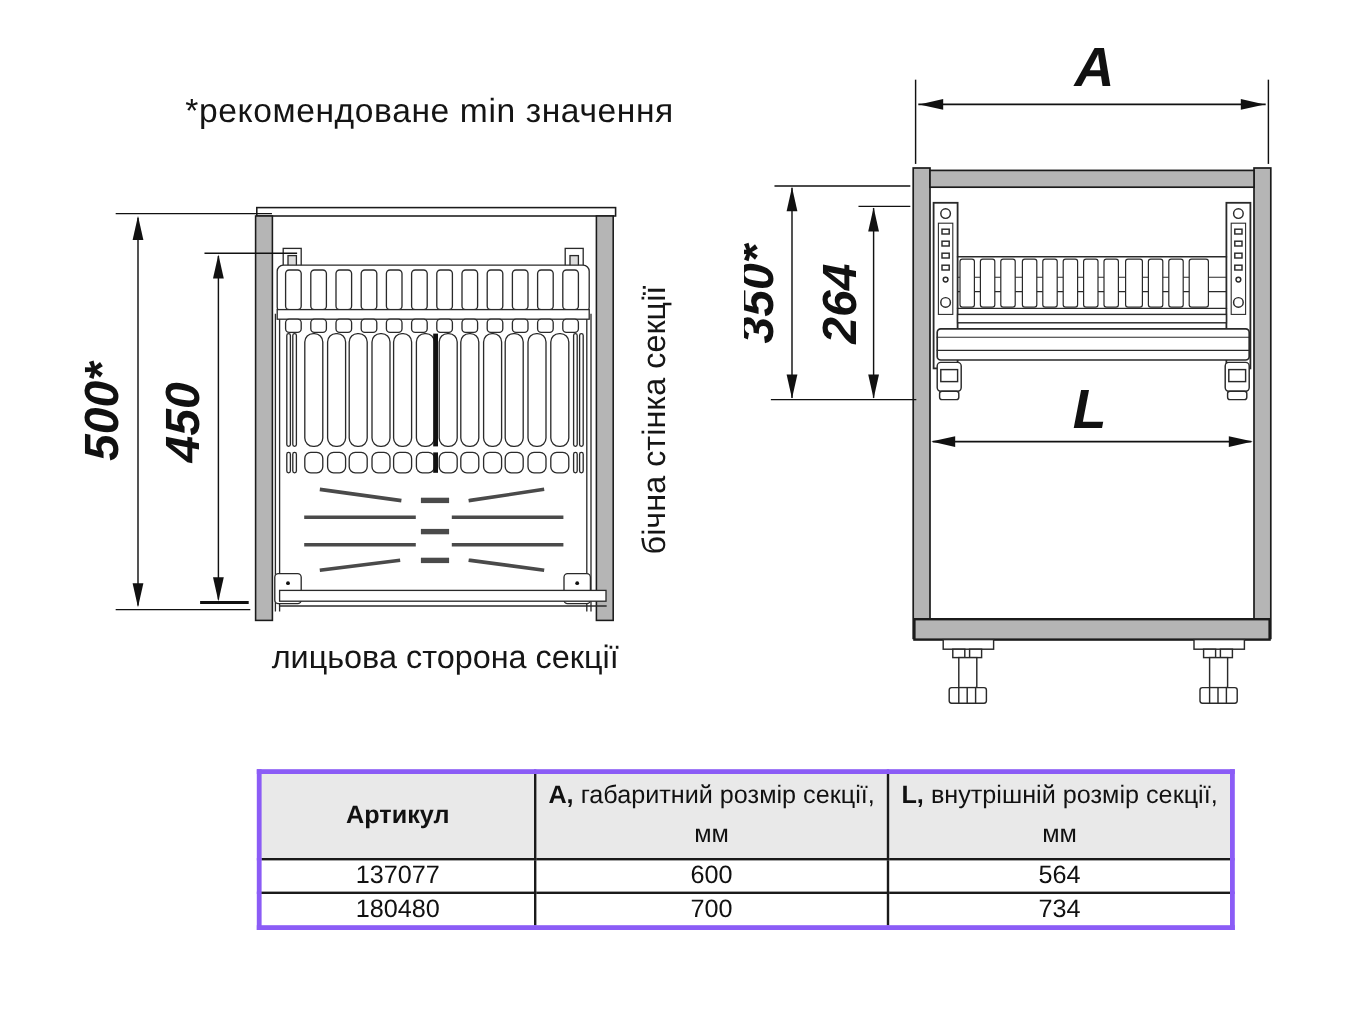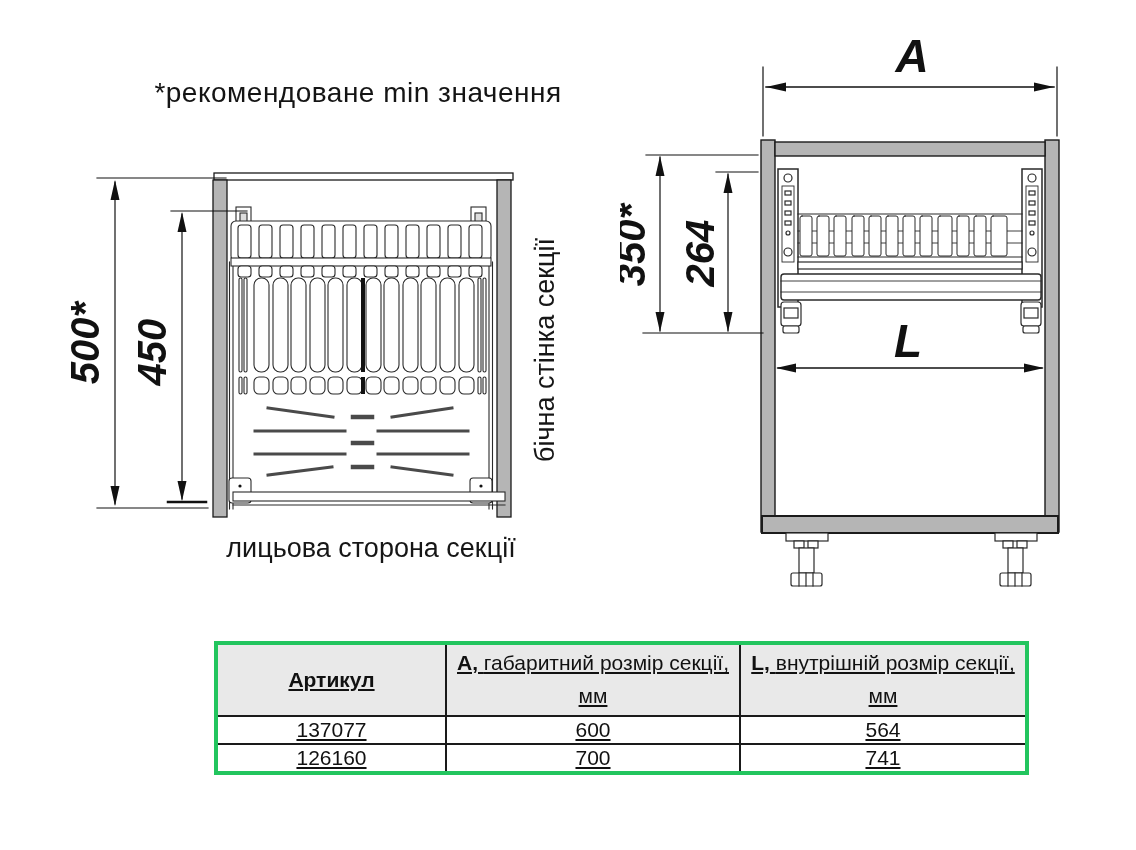--- a/index.html
+++ b/index.html
@@ -8,21 +8,21 @@
   .note{position:absolute;left:38px;top:77px;width:640px;text-align:center;
         font-size:28px;letter-spacing:.5px;color:#141414;}
   svg text{font-family:"Liberation Sans",sans-serif;}
   .dim-num{font-size:40px;font-style:italic;font-weight:600;fill:#111;}
   .dim-letter{font-size:46px;font-style:italic;font-weight:700;fill:#111;}
   .view-label{font-size:27px;fill:#161616;}
   .spec-table{position:absolute;left:214px;top:641px;width:811px;
               border-collapse:collapse;table-layout:fixed;background:#fff;}
   .spec-table th,.spec-table td{border:2.5px solid #1a1a1a;text-align:center;
               vertical-align:middle;padding:0;}
-  .spec-table{border:4px solid #22c55e;text-decoration:underline;}
+  .spec-table{border:4px solid #8b5cf6;}
   .spec-table thead th{background:#e9e9e9;height:70px;font-weight:400;
               font-size:21px;line-height:1.55;}
   .spec-table thead th.article-head{font-weight:700;}
   .spec-table thead th b{font-weight:700;}
   .spec-table tbody td{height:26px;font-size:21px;}
 </style>
 </head>
 <body>
 
 <div class="stage">
@@ -315,20 +315,20 @@
         </th>
       </tr>
     </thead>
     <tbody>
       <tr>
         <td>137077</td>
         <td>600</td>
         <td>564</td>
       </tr>
       <tr>
-        <td>126160</td>
+        <td>180480</td>
         <td>700</td>
-        <td>741</td>
+        <td>734</td>
       </tr>
     </tbody>
   </table>
 
 </div>
 
 </body></html>

